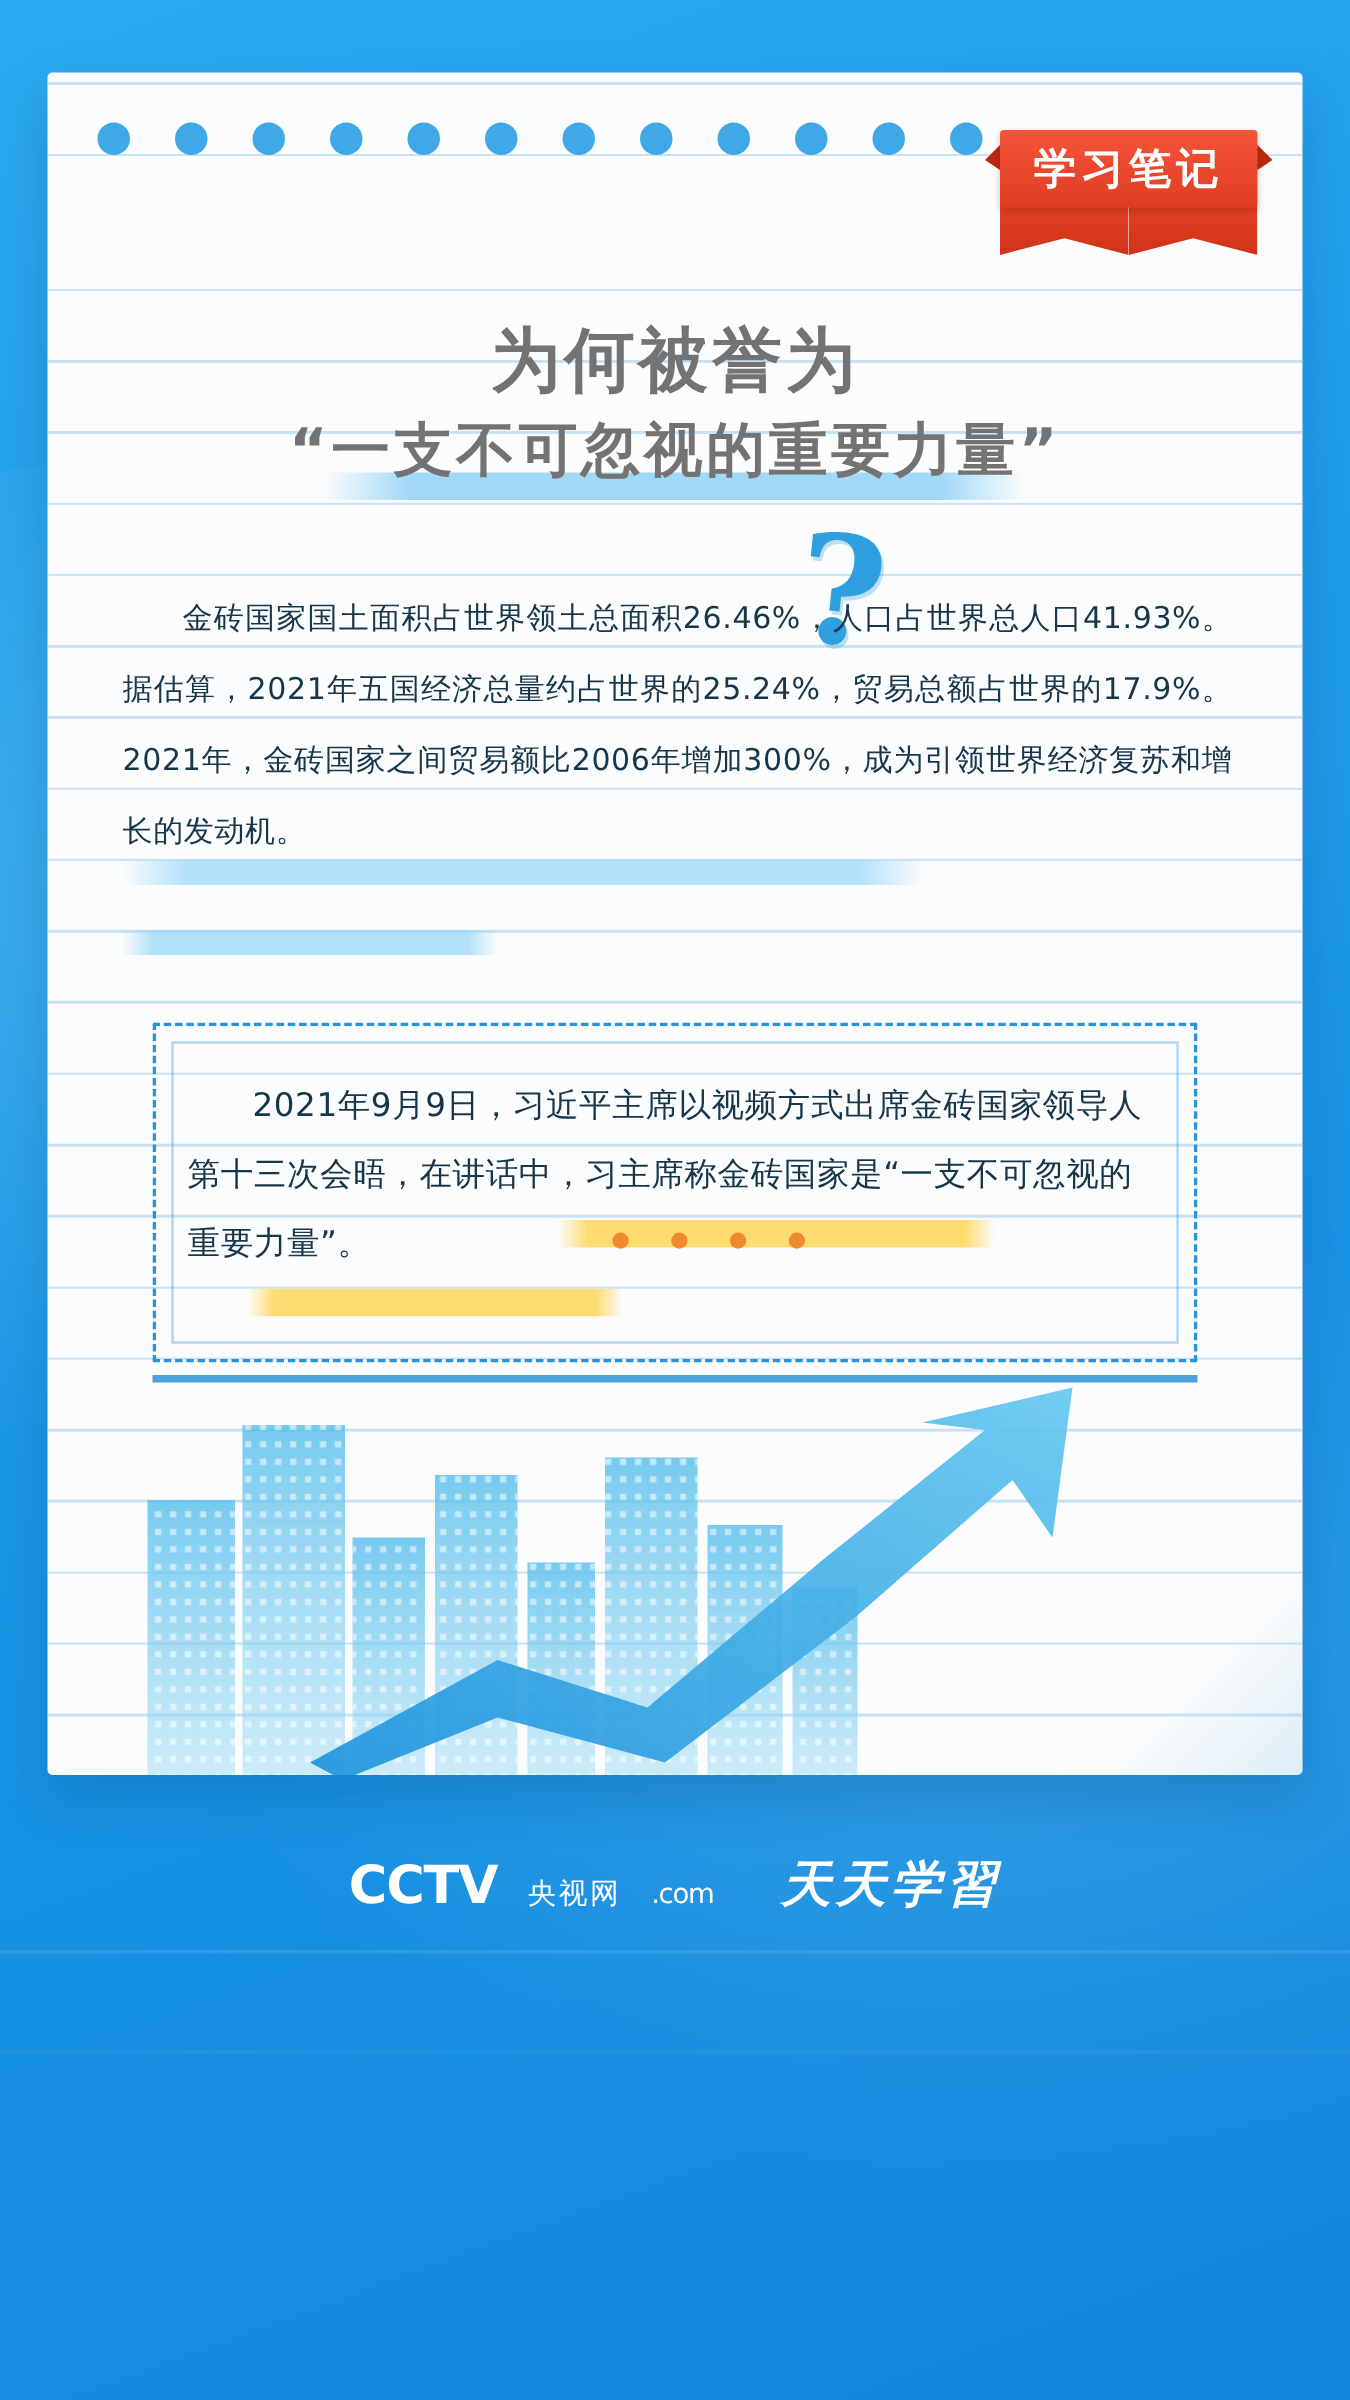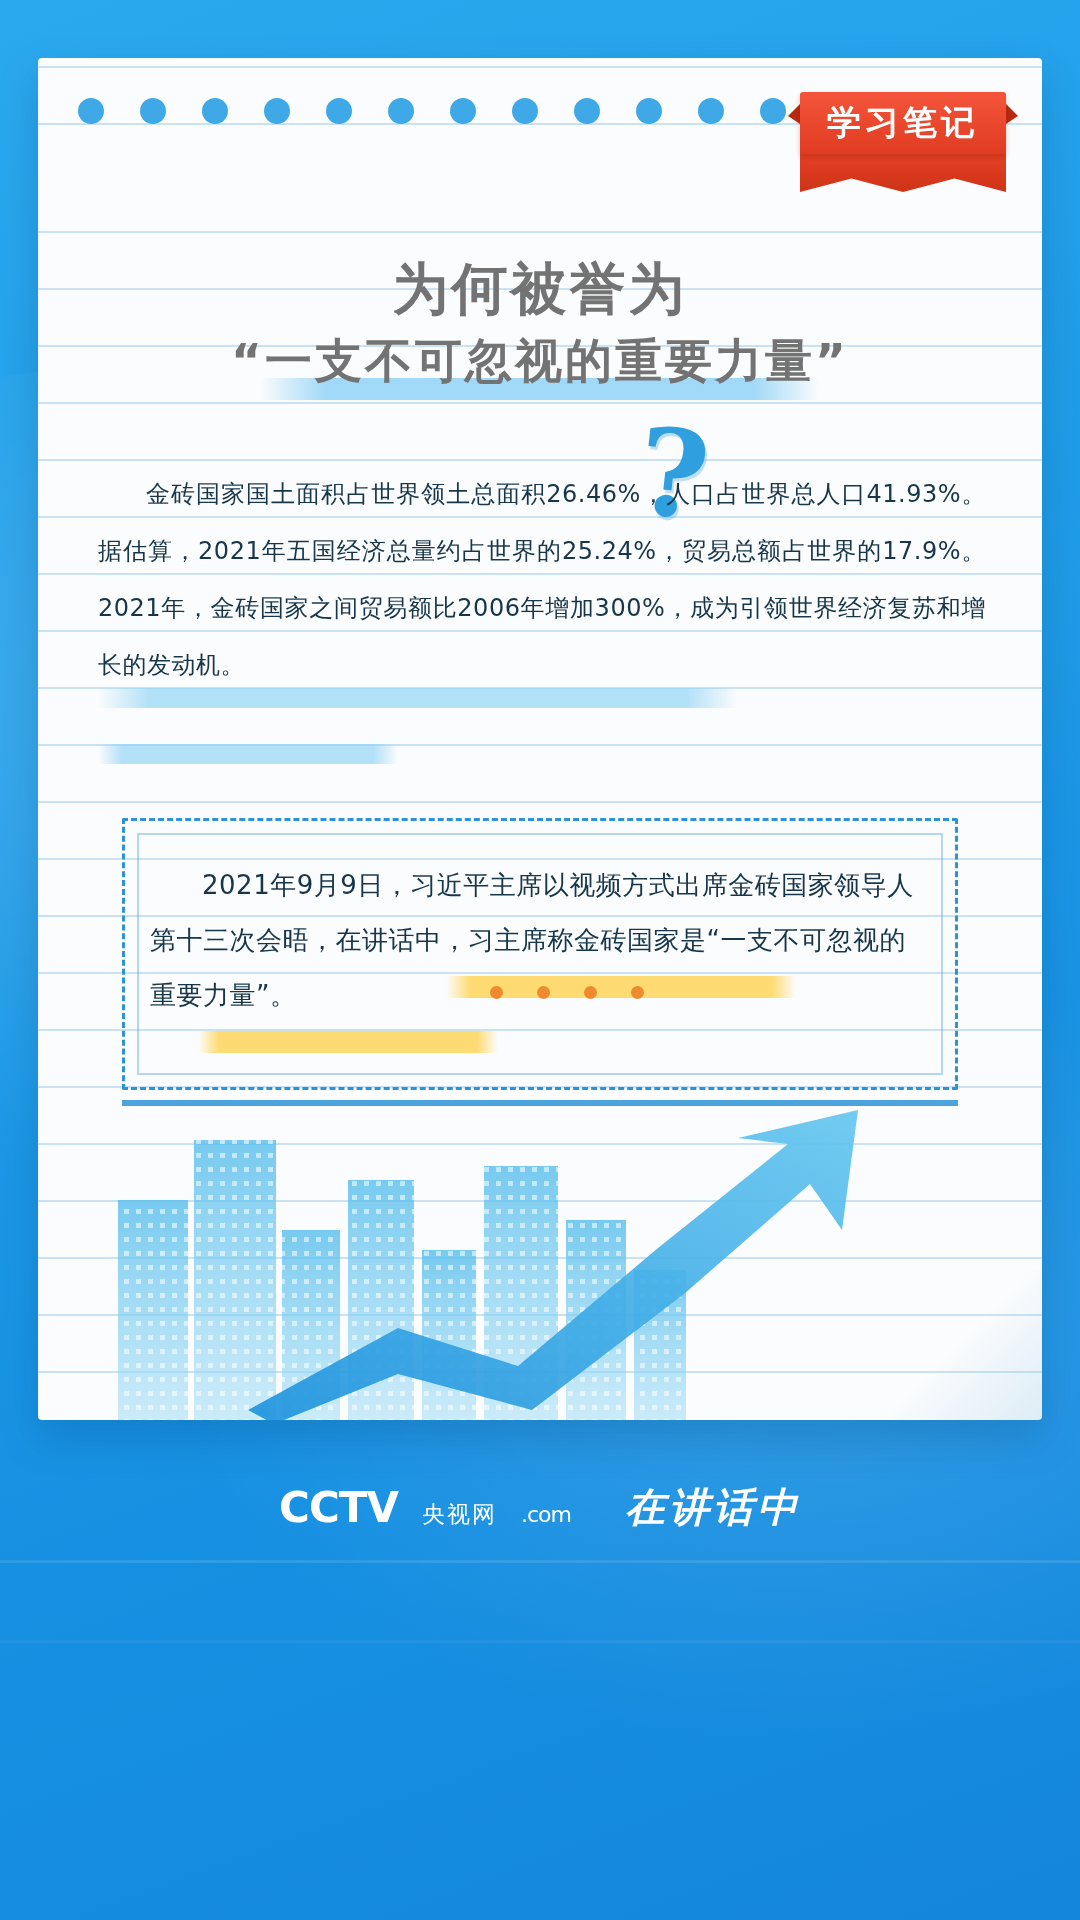--- a/index.html
+++ b/index.html
@@ -98,21 +98,21 @@
     width: 26px;
     height: 26px;
     border-radius: 50%;
     background: #3fa9e8;
   }
 
   
   .ribbon {
     position: absolute;
     right: 24px;
-    top: 24px;
+    top: 36px;
     width: 230px;
     height: 118px;
   }
   .ribbon-body {
     position: absolute;
     left: 12px;
     top: 10px;
     width: 206px;
     height: 62px;
     background: linear-gradient(180deg, #f4553a 0%, #e03c22 100%);
@@ -414,14 +414,14 @@
 
   </div>
 </div>
 
 <div class="footer">
   <div class="cctv">
     <span>CCTV</span>
     <span class="cn">央视网</span>
     <span class="dotcom">.com</span>
   </div>
-  <div class="brand">在讲话中</div>
+  <div class="brand">天天学習</div>
 </div>
 
 </body></html>

